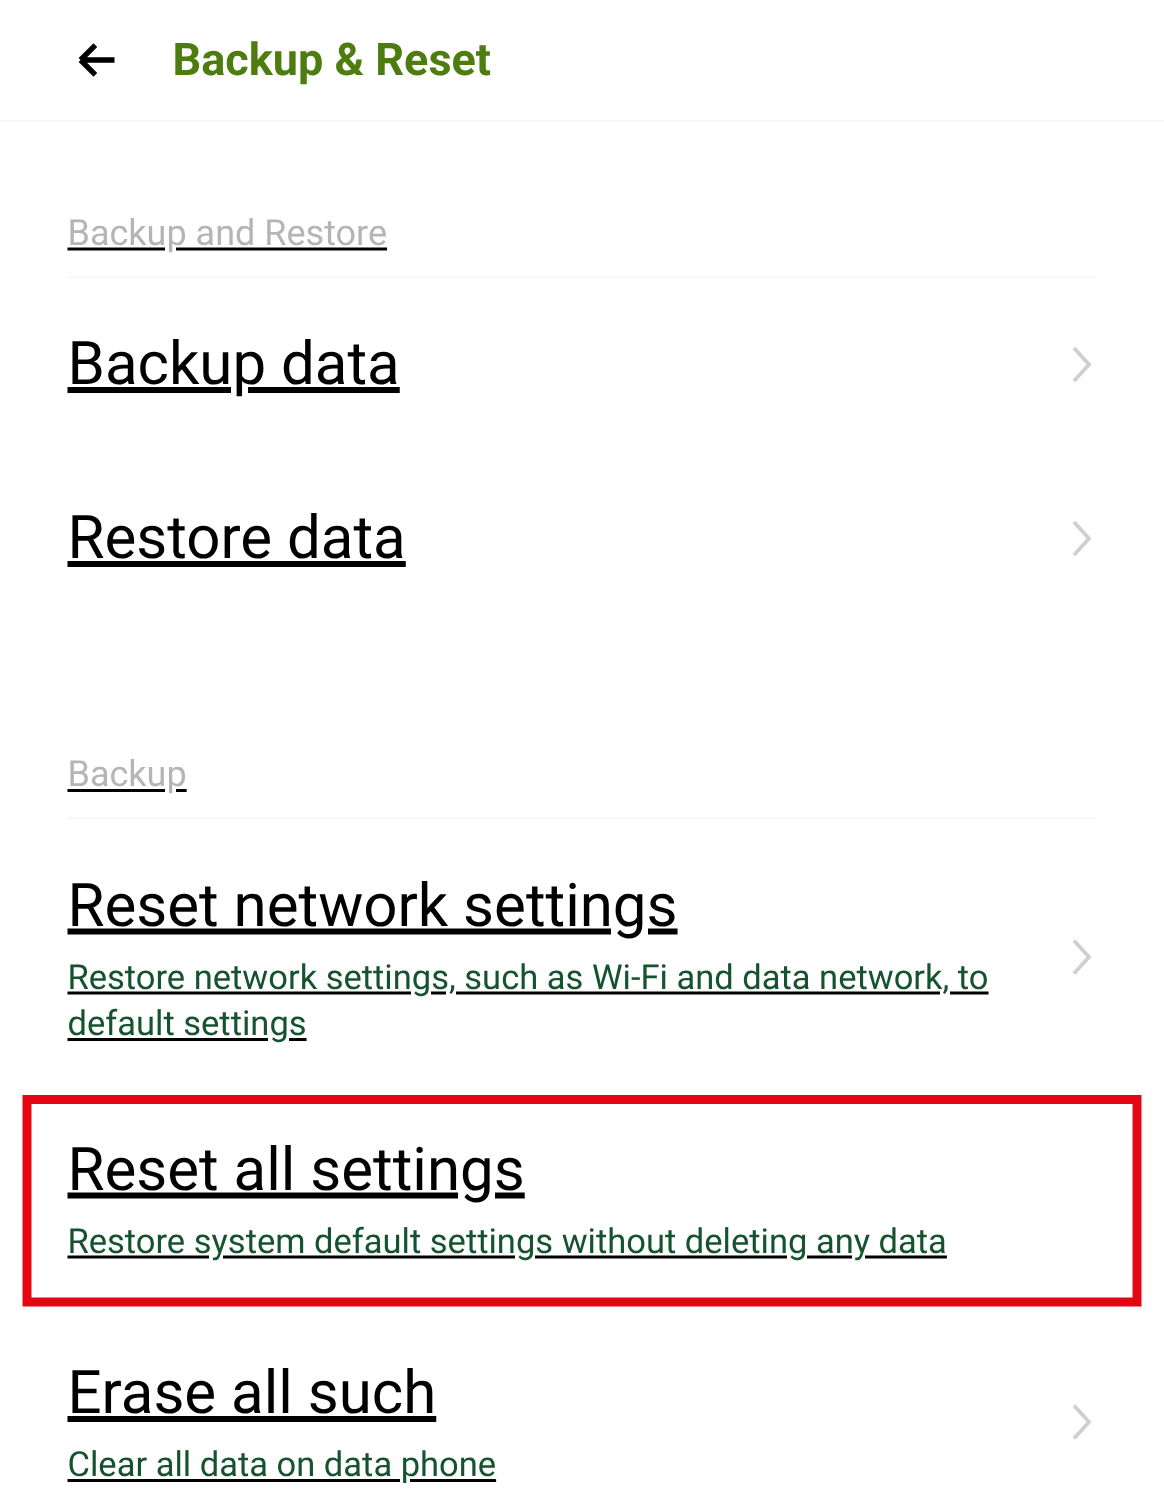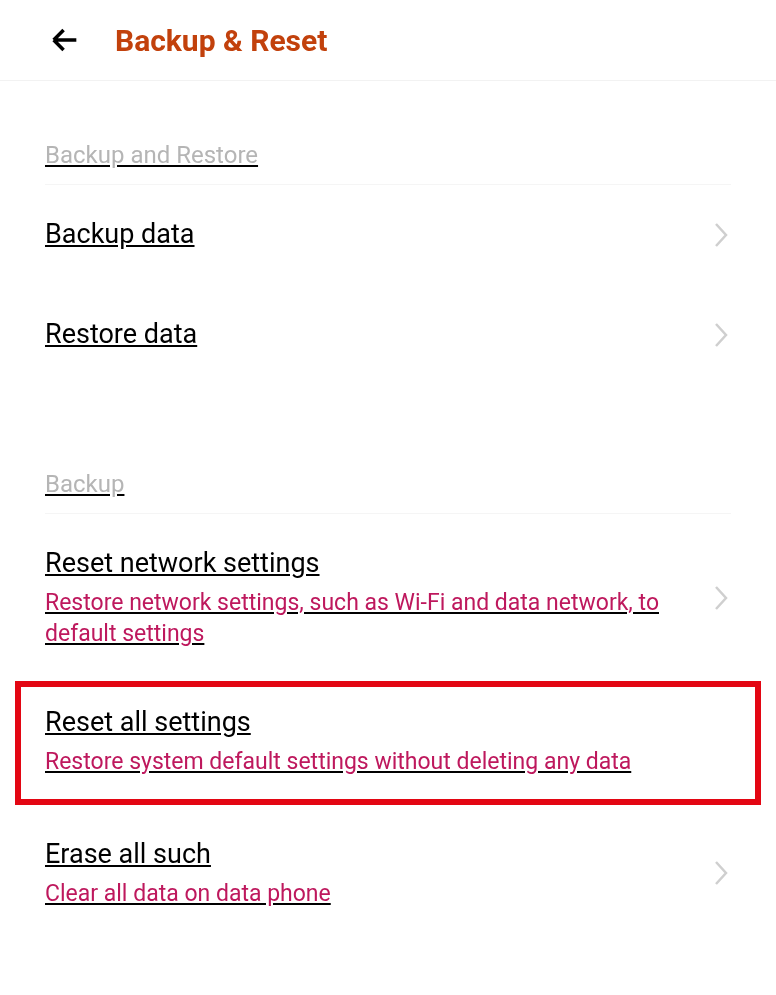--- a/index.html
+++ b/index.html
@@ -30,21 +30,21 @@
     .back-icon svg {
       width: 34px;
       height: 34px;
       stroke: #000;
       stroke-width: 2.5;
       fill: none;
     }
     .header-title {
       font-size: 30px;
       font-weight: 700;
-      color: #c2410c;
+      color: #4d7c0f;
       margin-left: 30px;
     }
     .content {
       padding: 50px 45px 0 45px;
       text-decoration: underline;
     }
     .section-header {
       font-size: 24px;
       color: #b5b5b5;
       padding: 30px 0 15px 0;
@@ -60,28 +60,28 @@
       display: flex;
       align-items: center;
       justify-content: space-between;
       padding: 32px 0;
       cursor: pointer;
     }
     .row-text {
       flex: 1;
     }
     .row-title {
-      font-size: 27px;
+      font-size: 40px;
       font-weight: 400;
       color: #000;
       line-height: 1.3;
     }
     .row-subtitle {
       font-size: 23px;
-      color: #be185d;
+      color: #14532d;
       line-height: 1.35;
       margin-top: 6px;
     }
     .chevron {
       width: 20px;
       height: 36px;
       display: flex;
       align-items: center;
       justify-content: center;
       flex-shrink: 0;

